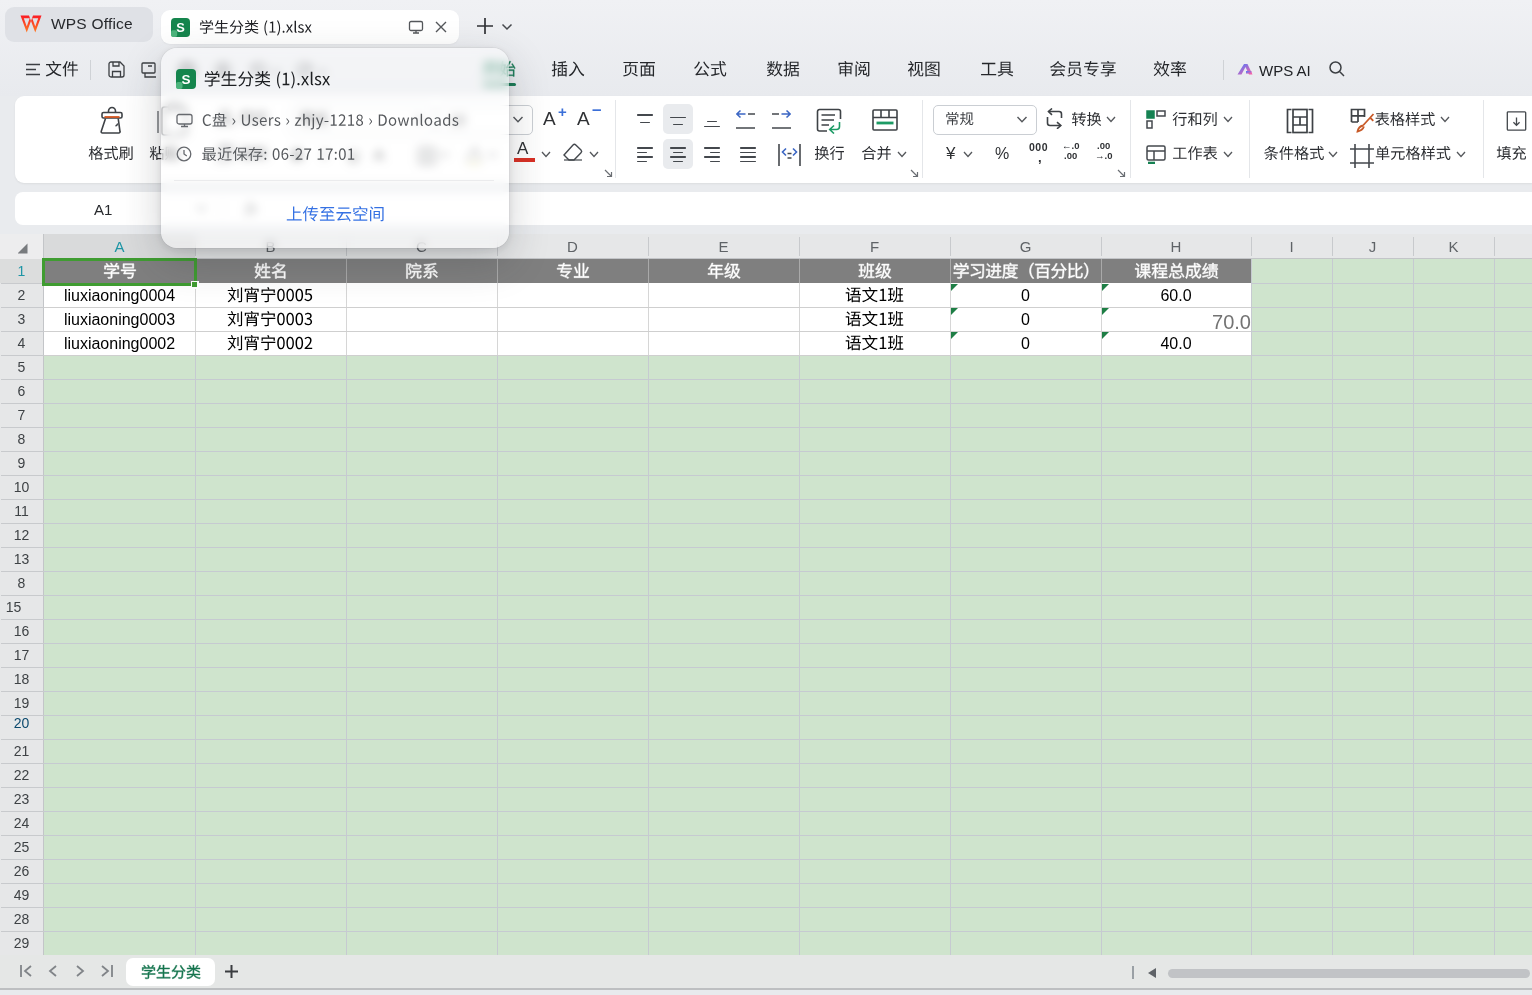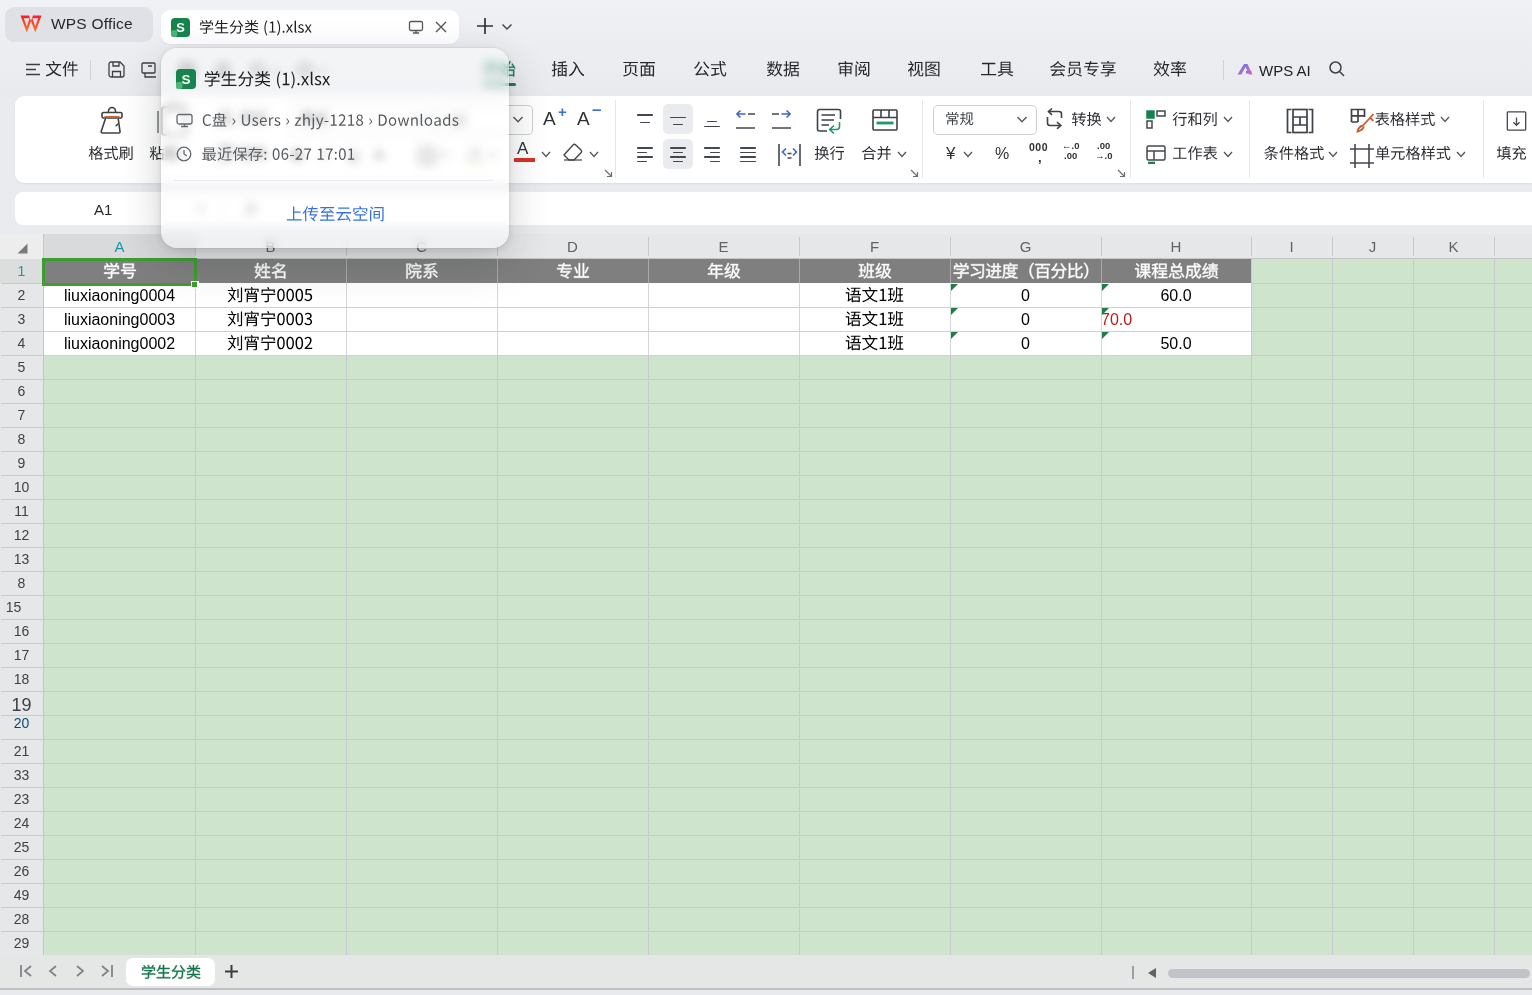--- a/index.html
+++ b/index.html
@@ -428,27 +428,27 @@
 <span style="position:absolute;left:0px;top:575px;width:43px;text-align:center;font-size:14px;color:#3e4245">8</span>
 <div style="position:absolute;left:1px;top:571px;width:43px;height:1px;background:#c8cacd;"></div>
 <span style="position:absolute;left:0px;top:599px;width:27px;text-align:center;font-size:14px;color:#3e4245">15</span>
 <div style="position:absolute;left:1px;top:595px;width:43px;height:1px;background:#c8cacd;"></div>
 <span style="position:absolute;left:0px;top:623px;width:43px;text-align:center;font-size:14px;color:#3e4245">16</span>
 <div style="position:absolute;left:1px;top:619px;width:43px;height:1px;background:#c8cacd;"></div>
 <span style="position:absolute;left:0px;top:647px;width:43px;text-align:center;font-size:14px;color:#3e4245">17</span>
 <div style="position:absolute;left:1px;top:643px;width:43px;height:1px;background:#c8cacd;"></div>
 <span style="position:absolute;left:0px;top:671px;width:43px;text-align:center;font-size:14px;color:#3e4245">18</span>
 <div style="position:absolute;left:1px;top:667px;width:43px;height:1px;background:#c8cacd;"></div>
-<span style="position:absolute;left:0px;top:695px;width:43px;text-align:center;font-size:18px;color:#3e4245">19</span>
+<span style="position:absolute;left:0px;top:695px;width:43px;text-align:center;font-size:14px;color:#3e4245">19</span>
 <div style="position:absolute;left:1px;top:691px;width:43px;height:1px;background:#c8cacd;"></div>
 <span style="position:absolute;left:0px;top:715px;width:43px;text-align:center;font-size:14px;color:#0c4a6e">20</span>
 <div style="position:absolute;left:1px;top:715px;width:43px;height:1px;background:#c8cacd;"></div>
 <span style="position:absolute;left:0px;top:743px;width:43px;text-align:center;font-size:14px;color:#3e4245">21</span>
 <div style="position:absolute;left:1px;top:739px;width:43px;height:1px;background:#c8cacd;"></div>
-<span style="position:absolute;left:0px;top:767px;width:43px;text-align:center;font-size:14px;color:#3e4245">33</span>
+<span style="position:absolute;left:0px;top:767px;width:43px;text-align:center;font-size:14px;color:#3e4245">22</span>
 <div style="position:absolute;left:1px;top:763px;width:43px;height:1px;background:#c8cacd;"></div>
 <span style="position:absolute;left:0px;top:791px;width:43px;text-align:center;font-size:14px;color:#3e4245">23</span>
 <div style="position:absolute;left:1px;top:787px;width:43px;height:1px;background:#c8cacd;"></div>
 <span style="position:absolute;left:0px;top:815px;width:43px;text-align:center;font-size:14px;color:#3e4245">24</span>
 <div style="position:absolute;left:1px;top:811px;width:43px;height:1px;background:#c8cacd;"></div>
 <span style="position:absolute;left:0px;top:839px;width:43px;text-align:center;font-size:14px;color:#3e4245">25</span>
 <div style="position:absolute;left:1px;top:835px;width:43px;height:1px;background:#c8cacd;"></div>
 <span style="position:absolute;left:0px;top:863px;width:43px;text-align:center;font-size:14px;color:#3e4245">26</span>
 <div style="position:absolute;left:1px;top:859px;width:43px;height:1px;background:#c8cacd;"></div>
 <span style="position:absolute;left:0px;top:887px;width:43px;text-align:center;font-size:14px;color:#3e4245">49</span>
@@ -556,36 +556,36 @@
     <path fill="#1e7e45" d="M0 0 H7 L0 7 Z"></path>
   </svg>
 <span style="position:absolute;left:44px;top:311px;width:151px;text-align:center;font-size:16px;color:#000">liuxiaoning0003</span>
 <svg style="position:absolute;left:227.4px;top:310.1px;overflow:visible" width="86" height="21" viewBox="0 -14.8 86.1 20.6">
     <path fill="#000" d="M10.4 -11.9V-2.9H11.6V-11.9ZM13.9 -13.6V-0.3C13.9 0 13.8 0.1 13.5 0.1C13.2 0.1 12.2 0.1 11.2 0.1C11.4 0.4 11.6 1 11.6 1.3C13 1.3 13.9 1.3 14.4 1.1C14.9 0.9 15.1 0.5 15.1 -0.3V-13.6ZM3.9 -13.4C4.3 -12.7 4.8 -11.7 5 -11.1H0.8V-10H6.6C6.3 -8.3 5.9 -6.8 5.4 -5.5C4.4 -6.6 3.4 -7.6 2.4 -8.5L1.6 -7.8C2.6 -6.8 3.8 -5.5 4.9 -4.3C3.9 -2.3 2.5 -0.8 0.7 0.4C0.9 0.6 1.4 1.1 1.6 1.3C3.3 0.1 4.7 -1.4 5.7 -3.3C6.5 -2.2 7.2 -1.2 7.7 -0.4L8.7 -1.3C8.1 -2.2 7.3 -3.3 6.3 -4.5C6.9 -6.1 7.5 -7.9 7.9 -10H9.3V-11.1H5.1L6.2 -11.6C5.9 -12.2 5.4 -13.2 5 -13.9Z M20.2 -10.1C20.7 -9.4 21.3 -8.4 21.5 -7.8L22.5 -8.3C22.3 -8.9 21.7 -9.9 21.2 -10.5ZM28.2 -10.6C27.9 -9.8 27.2 -8.7 26.6 -8L27.4 -7.7H25.3V-10.8H24.1V-7.7H19.7V1.3H20.9V-1.9H28.7V-0.1C28.7 0.1 28.6 0.2 28.4 0.2C28.1 0.2 27.2 0.2 26.2 0.2C26.4 0.5 26.5 0.9 26.6 1.3C27.9 1.3 28.8 1.3 29.3 1.1C29.8 0.9 30 0.6 30 -0.1V-7.7H27.7C28.2 -8.3 28.8 -9.3 29.3 -10.1ZM28.7 -6.6V-5.3H20.9V-6.6ZM20.9 -4.3H28.7V-2.9H20.9ZM23.8 -13.6C24 -13.2 24.2 -12.8 24.4 -12.3H17.8V-9.2H19.1V-11.2H30.4V-9.2H31.7V-12.3H25.8C25.6 -12.8 25.3 -13.5 25 -13.9Z M34.6 -11.5V-8.3H35.8V-10.3H46.6V-8.3H47.9V-11.5ZM40.2 -13.6C40.6 -13 41 -12.1 41.2 -11.5L42.4 -11.9C42.2 -12.4 41.8 -13.3 41.4 -13.9ZM34.2 -7.3V-6.1H40.6V-0.4C40.6 -0.1 40.5 0 40.2 0C39.8 0 38.7 0 37.4 -0.1C37.6 0.3 37.8 0.9 37.9 1.2C39.4 1.2 40.4 1.2 41.1 1C41.7 0.8 41.9 0.4 41.9 -0.4V-6.1H48.4V-7.3Z M54.1 0.2C56.4 0.2 57.8 -1.9 57.8 -6.1C57.8 -10.3 56.4 -12.3 54.1 -12.3C51.8 -12.3 50.3 -10.3 50.3 -6.1C50.3 -1.9 51.8 0.2 54.1 0.2ZM54.1 -1C52.7 -1 51.8 -2.5 51.8 -6.1C51.8 -9.6 52.7 -11.1 54.1 -11.1C55.5 -11.1 56.4 -9.6 56.4 -6.1C56.4 -2.5 55.5 -1 54.1 -1Z M63.2 0.2C65.5 0.2 67 -1.9 67 -6.1C67 -10.3 65.5 -12.3 63.2 -12.3C60.9 -12.3 59.5 -10.3 59.5 -6.1C59.5 -1.9 60.9 0.2 63.2 0.2ZM63.2 -1C61.9 -1 60.9 -2.5 60.9 -6.1C60.9 -9.6 61.9 -11.1 63.2 -11.1C64.6 -11.1 65.6 -9.6 65.6 -6.1C65.6 -2.5 64.6 -1 63.2 -1Z M72.4 0.2C74.7 0.2 76.2 -1.9 76.2 -6.1C76.2 -10.3 74.7 -12.3 72.4 -12.3C70.1 -12.3 68.6 -10.3 68.6 -6.1C68.6 -1.9 70.1 0.2 72.4 0.2ZM72.4 -1C71 -1 70.1 -2.5 70.1 -6.1C70.1 -9.6 71 -11.1 72.4 -11.1C73.8 -11.1 74.7 -9.6 74.7 -6.1C74.7 -2.5 73.8 -1 72.4 -1Z M81.3 0.2C83.5 0.2 85.2 -1.1 85.2 -3.2C85.2 -4.9 84.1 -6 82.6 -6.3V-6.4C83.9 -6.8 84.8 -7.8 84.8 -9.3C84.8 -11.2 83.3 -12.3 81.3 -12.3C79.9 -12.3 78.8 -11.7 77.9 -10.9L78.7 -9.9C79.4 -10.6 80.2 -11.1 81.2 -11.1C82.5 -11.1 83.3 -10.3 83.3 -9.2C83.3 -7.9 82.4 -6.9 79.9 -6.9V-5.7C82.7 -5.7 83.7 -4.8 83.7 -3.3C83.7 -1.9 82.7 -1 81.2 -1C79.8 -1 78.9 -1.7 78.2 -2.4L77.5 -1.5C78.2 -0.6 79.4 0.2 81.3 0.2Z"></path>
   </svg>
 <svg style="position:absolute;left:845.2px;top:310.1px;overflow:visible" width="59" height="21" viewBox="0 -14.8 58.7 20.6">
     <path fill="#000" d="M1.6 -12.7C2.5 -11.9 3.6 -10.8 4.1 -10.1L5 -11C4.4 -11.6 3.3 -12.7 2.4 -13.4ZM6.5 -10.3V-9.2H8.6C8.4 -8.4 8.2 -7.6 8 -7H5.3V-5.8H15.8V-7H13.9C14 -8 14.1 -9.2 14.2 -10.3L13.3 -10.4L13.1 -10.3H10.1L10.5 -12.2H15.2V-13.3H5.9V-12.2H9.2L8.8 -10.3ZM9.3 -7 9.8 -9.2H12.9C12.9 -8.5 12.8 -7.7 12.7 -7ZM6.6 -4.5V1.3H7.8V0.7H13.5V1.3H14.7V-4.5ZM7.8 -0.4V-3.4H13.5V-0.4ZM3.1 0.8C3.3 0.5 3.7 0.2 6.5 -1.7C6.4 -2 6.2 -2.5 6.2 -2.8L4.2 -1.5V-8.7H0.7V-7.5H3V-1.5C3 -0.8 2.7 -0.4 2.4 -0.3C2.7 0 3 0.5 3.1 0.8Z M23.5 -13.6C24 -12.8 24.5 -11.7 24.7 -11L26.1 -11.4C25.8 -12.1 25.3 -13.2 24.8 -14ZM17.3 -11V-9.7H19.9C20.9 -7.2 22.2 -5.1 23.9 -3.3C22.1 -1.8 19.8 -0.7 17.1 0.1C17.3 0.4 17.7 1 17.9 1.3C20.6 0.4 22.9 -0.8 24.8 -2.4C26.6 -0.8 28.9 0.5 31.6 1.2C31.8 0.9 32.2 0.3 32.5 0.1C29.8 -0.6 27.6 -1.8 25.7 -3.3C27.4 -5 28.7 -7.1 29.6 -9.7H32.2V-11ZM24.8 -4.2C23.3 -5.7 22 -7.6 21.2 -9.7H28.2C27.4 -7.5 26.3 -5.7 24.8 -4.2Z M34.5 0H41.1V-1.3H38.7V-12.1H37.5C36.8 -11.7 36.1 -11.4 35 -11.2V-10.3H37.2V-1.3H34.5Z M50.8 -13.9V-6.8C50.8 -3.9 50.4 -1.3 47.5 0.4C47.8 0.7 48.1 1.1 48.3 1.3C51.4 -0.6 51.9 -3.5 51.9 -6.8V-13.9ZM48.4 -10.4C48.3 -8.3 48.2 -6.2 47.6 -5L48.5 -4.3C49.3 -5.8 49.3 -8.1 49.4 -10.3ZM52.5 -6.7V-5.6H54.3V-0.4H51.1V0.7H58V-0.4H55.5V-5.6H57.4V-6.7H55.5V-11.6H57.7V-12.7H52.2V-11.6H54.3V-6.7ZM42.7 -1.2 42.9 0C44.3 -0.4 46.1 -0.9 47.9 -1.3L47.7 -2.4L45.9 -2V-6.2H47.5V-7.3H45.9V-11.5H47.7V-12.6H42.9V-11.5H44.7V-7.3H43.1V-6.2H44.7V-1.7Z"></path>
   </svg>
 <span style="position:absolute;left:950px;top:311px;width:151px;text-align:center;font-size:16px;color:#000">0</span>
-<span style="position:absolute;left:1101px;top:311px;width:150px;text-align:left;font-size:16px;color:#b91c1c">70.0</span>
+<span style="position:absolute;left:1101px;top:311px;width:150px;text-align:right;font-size:20px;color:#737373">70.0</span>
 <svg style="position:absolute;left:951px;top:308px" width="7" height="7" viewBox="0 0 7 7">
     <path fill="#1e7e45" d="M0 0 H7 L0 7 Z"></path>
   </svg>
 <svg style="position:absolute;left:1102px;top:308px" width="7" height="7" viewBox="0 0 7 7">
     <path fill="#1e7e45" d="M0 0 H7 L0 7 Z"></path>
   </svg>
 <span style="position:absolute;left:44px;top:335px;width:151px;text-align:center;font-size:16px;color:#000">liuxiaoning0002</span>
 <svg style="position:absolute;left:227.4px;top:334.1px;overflow:visible" width="86" height="21" viewBox="0 -14.8 86.1 20.6">
     <path fill="#000" d="M10.4 -11.9V-2.9H11.6V-11.9ZM13.9 -13.6V-0.3C13.9 0 13.8 0.1 13.5 0.1C13.2 0.1 12.2 0.1 11.2 0.1C11.4 0.4 11.6 1 11.6 1.3C13 1.3 13.9 1.3 14.4 1.1C14.9 0.9 15.1 0.5 15.1 -0.3V-13.6ZM3.9 -13.4C4.3 -12.7 4.8 -11.7 5 -11.1H0.8V-10H6.6C6.3 -8.3 5.9 -6.8 5.4 -5.5C4.4 -6.6 3.4 -7.6 2.4 -8.5L1.6 -7.8C2.6 -6.8 3.8 -5.5 4.9 -4.3C3.9 -2.3 2.5 -0.8 0.7 0.4C0.9 0.6 1.4 1.1 1.6 1.3C3.3 0.1 4.7 -1.4 5.7 -3.3C6.5 -2.2 7.2 -1.2 7.7 -0.4L8.7 -1.3C8.1 -2.2 7.3 -3.3 6.3 -4.5C6.9 -6.1 7.5 -7.9 7.9 -10H9.3V-11.1H5.1L6.2 -11.6C5.9 -12.2 5.4 -13.2 5 -13.9Z M20.2 -10.1C20.7 -9.4 21.3 -8.4 21.5 -7.8L22.5 -8.3C22.3 -8.9 21.7 -9.9 21.2 -10.5ZM28.2 -10.6C27.9 -9.8 27.2 -8.7 26.6 -8L27.4 -7.7H25.3V-10.8H24.1V-7.7H19.7V1.3H20.9V-1.9H28.7V-0.1C28.7 0.1 28.6 0.2 28.4 0.2C28.1 0.2 27.2 0.2 26.2 0.2C26.4 0.5 26.5 0.9 26.6 1.3C27.9 1.3 28.8 1.3 29.3 1.1C29.8 0.9 30 0.6 30 -0.1V-7.7H27.7C28.2 -8.3 28.8 -9.3 29.3 -10.1ZM28.7 -6.6V-5.3H20.9V-6.6ZM20.9 -4.3H28.7V-2.9H20.9ZM23.8 -13.6C24 -13.2 24.2 -12.8 24.4 -12.3H17.8V-9.2H19.1V-11.2H30.4V-9.2H31.7V-12.3H25.8C25.6 -12.8 25.3 -13.5 25 -13.9Z M34.6 -11.5V-8.3H35.8V-10.3H46.6V-8.3H47.9V-11.5ZM40.2 -13.6C40.6 -13 41 -12.1 41.2 -11.5L42.4 -11.9C42.2 -12.4 41.8 -13.3 41.4 -13.9ZM34.2 -7.3V-6.1H40.6V-0.4C40.6 -0.1 40.5 0 40.2 0C39.8 0 38.7 0 37.4 -0.1C37.6 0.3 37.8 0.9 37.9 1.2C39.4 1.2 40.4 1.2 41.1 1C41.7 0.8 41.9 0.4 41.9 -0.4V-6.1H48.4V-7.3Z M54.1 0.2C56.4 0.2 57.8 -1.9 57.8 -6.1C57.8 -10.3 56.4 -12.3 54.1 -12.3C51.8 -12.3 50.3 -10.3 50.3 -6.1C50.3 -1.9 51.8 0.2 54.1 0.2ZM54.1 -1C52.7 -1 51.8 -2.5 51.8 -6.1C51.8 -9.6 52.7 -11.1 54.1 -11.1C55.5 -11.1 56.4 -9.6 56.4 -6.1C56.4 -2.5 55.5 -1 54.1 -1Z M63.2 0.2C65.5 0.2 67 -1.9 67 -6.1C67 -10.3 65.5 -12.3 63.2 -12.3C60.9 -12.3 59.5 -10.3 59.5 -6.1C59.5 -1.9 60.9 0.2 63.2 0.2ZM63.2 -1C61.9 -1 60.9 -2.5 60.9 -6.1C60.9 -9.6 61.9 -11.1 63.2 -11.1C64.6 -11.1 65.6 -9.6 65.6 -6.1C65.6 -2.5 64.6 -1 63.2 -1Z M72.4 0.2C74.7 0.2 76.2 -1.9 76.2 -6.1C76.2 -10.3 74.7 -12.3 72.4 -12.3C70.1 -12.3 68.6 -10.3 68.6 -6.1C68.6 -1.9 70.1 0.2 72.4 0.2ZM72.4 -1C71 -1 70.1 -2.5 70.1 -6.1C70.1 -9.6 71 -11.1 72.4 -11.1C73.8 -11.1 74.7 -9.6 74.7 -6.1C74.7 -2.5 73.8 -1 72.4 -1Z M77.7 0H85.3V-1.3H82C81.3 -1.3 80.6 -1.2 80 -1.2C82.8 -3.9 84.7 -6.3 84.7 -8.8C84.7 -10.9 83.4 -12.3 81.2 -12.3C79.7 -12.3 78.6 -11.6 77.6 -10.5L78.5 -9.7C79.2 -10.5 80 -11.1 81 -11.1C82.5 -11.1 83.2 -10.1 83.2 -8.7C83.2 -6.6 81.5 -4.2 77.7 -0.9Z"></path>
   </svg>
 <svg style="position:absolute;left:845.2px;top:334.1px;overflow:visible" width="59" height="21" viewBox="0 -14.8 58.7 20.6">
     <path fill="#000" d="M1.6 -12.7C2.5 -11.9 3.6 -10.8 4.1 -10.1L5 -11C4.4 -11.6 3.3 -12.7 2.4 -13.4ZM6.5 -10.3V-9.2H8.6C8.4 -8.4 8.2 -7.6 8 -7H5.3V-5.8H15.8V-7H13.9C14 -8 14.1 -9.2 14.2 -10.3L13.3 -10.4L13.1 -10.3H10.1L10.5 -12.2H15.2V-13.3H5.9V-12.2H9.2L8.8 -10.3ZM9.3 -7 9.8 -9.2H12.9C12.9 -8.5 12.8 -7.7 12.7 -7ZM6.6 -4.5V1.3H7.8V0.7H13.5V1.3H14.7V-4.5ZM7.8 -0.4V-3.4H13.5V-0.4ZM3.1 0.8C3.3 0.5 3.7 0.2 6.5 -1.7C6.4 -2 6.2 -2.5 6.2 -2.8L4.2 -1.5V-8.7H0.7V-7.5H3V-1.5C3 -0.8 2.7 -0.4 2.4 -0.3C2.7 0 3 0.5 3.1 0.8Z M23.5 -13.6C24 -12.8 24.5 -11.7 24.7 -11L26.1 -11.4C25.8 -12.1 25.3 -13.2 24.8 -14ZM17.3 -11V-9.7H19.9C20.9 -7.2 22.2 -5.1 23.9 -3.3C22.1 -1.8 19.8 -0.7 17.1 0.1C17.3 0.4 17.7 1 17.9 1.3C20.6 0.4 22.9 -0.8 24.8 -2.4C26.6 -0.8 28.9 0.5 31.6 1.2C31.8 0.9 32.2 0.3 32.5 0.1C29.8 -0.6 27.6 -1.8 25.7 -3.3C27.4 -5 28.7 -7.1 29.6 -9.7H32.2V-11ZM24.8 -4.2C23.3 -5.7 22 -7.6 21.2 -9.7H28.2C27.4 -7.5 26.3 -5.7 24.8 -4.2Z M34.5 0H41.1V-1.3H38.7V-12.1H37.5C36.8 -11.7 36.1 -11.4 35 -11.2V-10.3H37.2V-1.3H34.5Z M50.8 -13.9V-6.8C50.8 -3.9 50.4 -1.3 47.5 0.4C47.8 0.7 48.1 1.1 48.3 1.3C51.4 -0.6 51.9 -3.5 51.9 -6.8V-13.9ZM48.4 -10.4C48.3 -8.3 48.2 -6.2 47.6 -5L48.5 -4.3C49.3 -5.8 49.3 -8.1 49.4 -10.3ZM52.5 -6.7V-5.6H54.3V-0.4H51.1V0.7H58V-0.4H55.5V-5.6H57.4V-6.7H55.5V-11.6H57.7V-12.7H52.2V-11.6H54.3V-6.7ZM42.7 -1.2 42.9 0C44.3 -0.4 46.1 -0.9 47.9 -1.3L47.7 -2.4L45.9 -2V-6.2H47.5V-7.3H45.9V-11.5H47.7V-12.6H42.9V-11.5H44.7V-7.3H43.1V-6.2H44.7V-1.7Z"></path>
   </svg>
 <span style="position:absolute;left:950px;top:335px;width:151px;text-align:center;font-size:16px;color:#000">0</span>
-<span style="position:absolute;left:1101px;top:335px;width:150px;text-align:center;font-size:16px;color:#000">50.0</span>
+<span style="position:absolute;left:1101px;top:335px;width:150px;text-align:center;font-size:16px;color:#000">40.0</span>
 <svg style="position:absolute;left:951px;top:332px" width="7" height="7" viewBox="0 0 7 7">
     <path fill="#1e7e45" d="M0 0 H7 L0 7 Z"></path>
   </svg>
 <svg style="position:absolute;left:1102px;top:332px" width="7" height="7" viewBox="0 0 7 7">
     <path fill="#1e7e45" d="M0 0 H7 L0 7 Z"></path>
   </svg>
 <div style="position:absolute;left:41.5px;top:257.5px;width:155px;height:28px;border:3px solid #3f9c31;box-sizing:border-box;"></div>
 <div style="position:absolute;left:190.5px;top:280.5px;width:8px;height:8px;background:#fff;"></div>
 <div style="position:absolute;left:192px;top:282px;width:5px;height:5px;background:#3f9c31;"></div>
 <div style="position:absolute;left:0;top:955px;width:1532px;height:33px;background:#e5e7e6;"></div>

